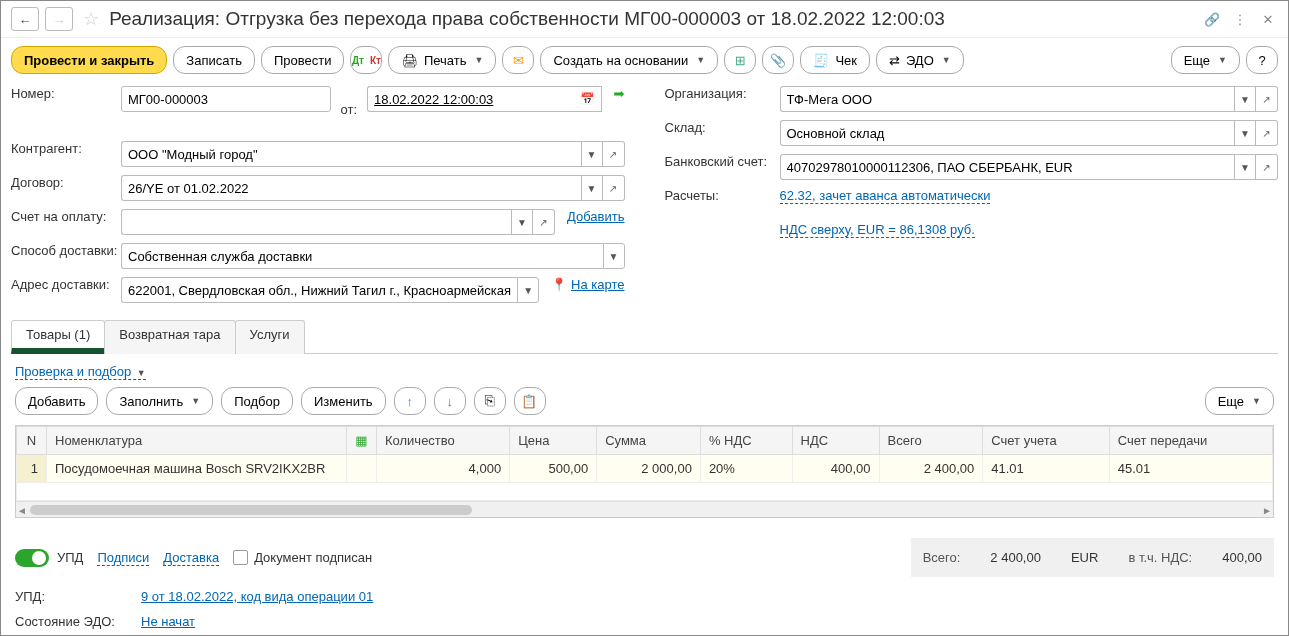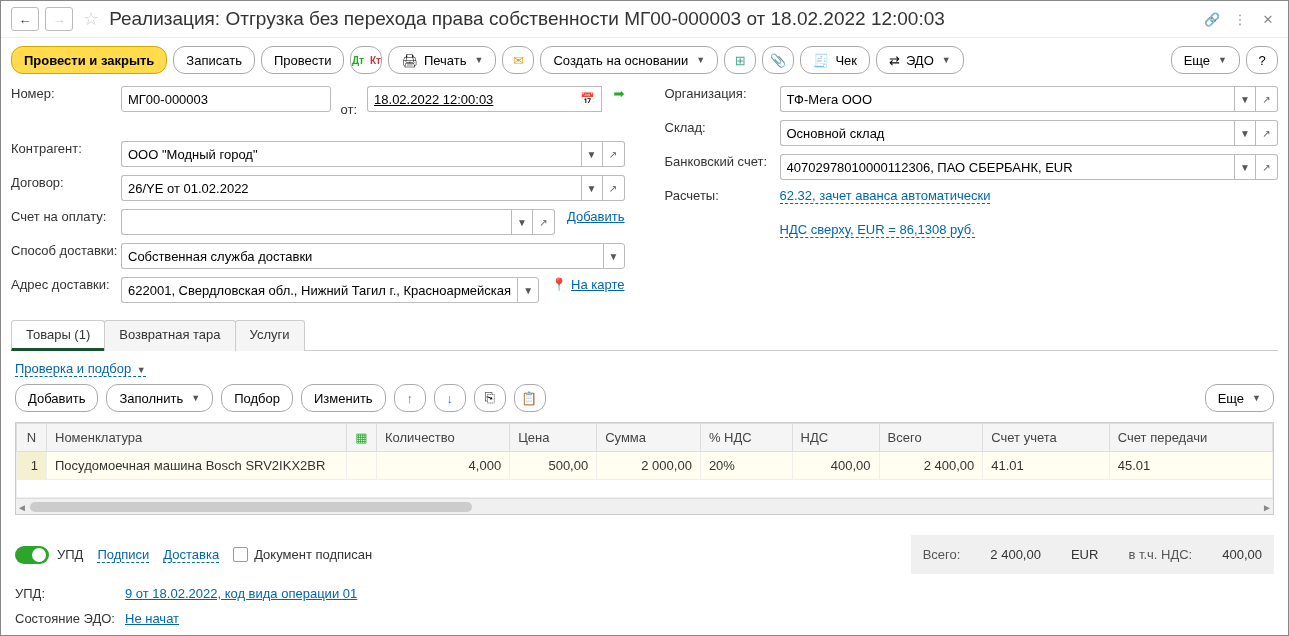--- a/index.html
+++ b/index.html
@@ -32,21 +32,21 @@
 .ig-btn { width: 22px; height: 26px; border: 1px solid #bbb; background: #fff; display: flex; align-items: center; justify-content: center; cursor: pointer; font-size: 10px; color: #555; }
 .ig-btn:last-child { border-radius: 0 3px 3px 0; }
 .ig-btn+.ig-btn { border-left: none; }
 .after-input { margin-left: 12px; }
 .link-text { color: #0066b3; text-decoration: underline; cursor: pointer; }
 .link-dashed { color: #0066b3; border-bottom: 1px dashed #0066b3; cursor: pointer; }
 .calendar-icon { width: 26px; height: 26px; border: 1px solid #bbb; border-left: none; background: #fff; display: flex; align-items: center; justify-content: center; font-size: 12px; }
 
 .tabs { display: flex; border-bottom: 1px solid #ccc; margin: 4px 10px 0 10px; }
 .tab { padding: 6px 14px; border: 1px solid #ccc; border-bottom: none; background: #f5f5f5; cursor: pointer; position: relative; top: 1px; font-size: 13px; border-radius: 3px 3px 0 0; margin-right: -1px; }
-.tab.active { background: #fff; border-bottom: 3px solid #14532d; }
+.tab.active { background: #fff; border-bottom: 6px solid #14532d; }
 
 .tab-content { padding: 10px 14px; }
 .tab-toolbar { display: flex; gap: 8px; align-items: center; margin: 6px 0 10px 0; }
 .tab-toolbar .spacer { flex: 1; }
 
 .table-wrap { border: 1px solid #ccc; }
 .grid-table { width: 100%; border-collapse: collapse; font-size: 13px; }
 .grid-table th { background: #f5f5f5; border: 1px solid #ddd; padding: 6px 8px; text-align: left; font-weight: normal; color: #444; }
 .grid-table td { border: 1px solid #eee; padding: 6px 8px; background: #fffef0; }
 .grid-table td.num { text-align: right; }
@@ -56,21 +56,21 @@
 .scroll-track { position: absolute; left: 14px; right: 14px; top: 3px; height: 10px; }
 .scroll-thumb { position: absolute; left: 0; width: 36%; height: 10px; background: #ccc; border-radius: 5px; }
 .scroll-arrow { position: absolute; top: 1px; width: 12px; height: 14px; font-size: 10px; color: #888; display: flex; align-items: center; justify-content: center; }
 
 .bottom-area { padding: 10px 14px; }
 .totals-bar { display: flex; align-items: center; margin-bottom: 12px; }
 .toggle { width: 34px; height: 18px; background: #2ba52b; border-radius: 9px; position: relative; margin-right: 8px; }
 .toggle-knob { width: 14px; height: 14px; background: #fff; border-radius: 50%; position: absolute; left: 17px; top: 2px; }
 .totals-box { margin-left: auto; background: #f0f0f0; padding: 12px 12px; display: flex; gap: 30px; align-items: flex-end; font-size: 13px; }
 .totals-box .lbl { color: #555; }
-.bottom-row { display: flex; align-items: center; margin-bottom: 10px; }
+.bottom-row { display: flex; align-items: center; margin-bottom: 10px; gap: 16px; }
 .bottom-label { width: 110px; }
 .comment-input { flex: 0 0 420px; border: 1px solid #bbb; border-radius: 3px; padding: 4px 6px; height: 26px; }
 
 .pin-icon { color: #f90; }
 .badge-green { color: #2a2; }
 .checkbox { width: 15px; height: 15px; border: 1px solid #999; border-radius: 2px; display: inline-block; vertical-align: middle; margin-right: 6px; }
 </style>
 </head>
 <body>
 

